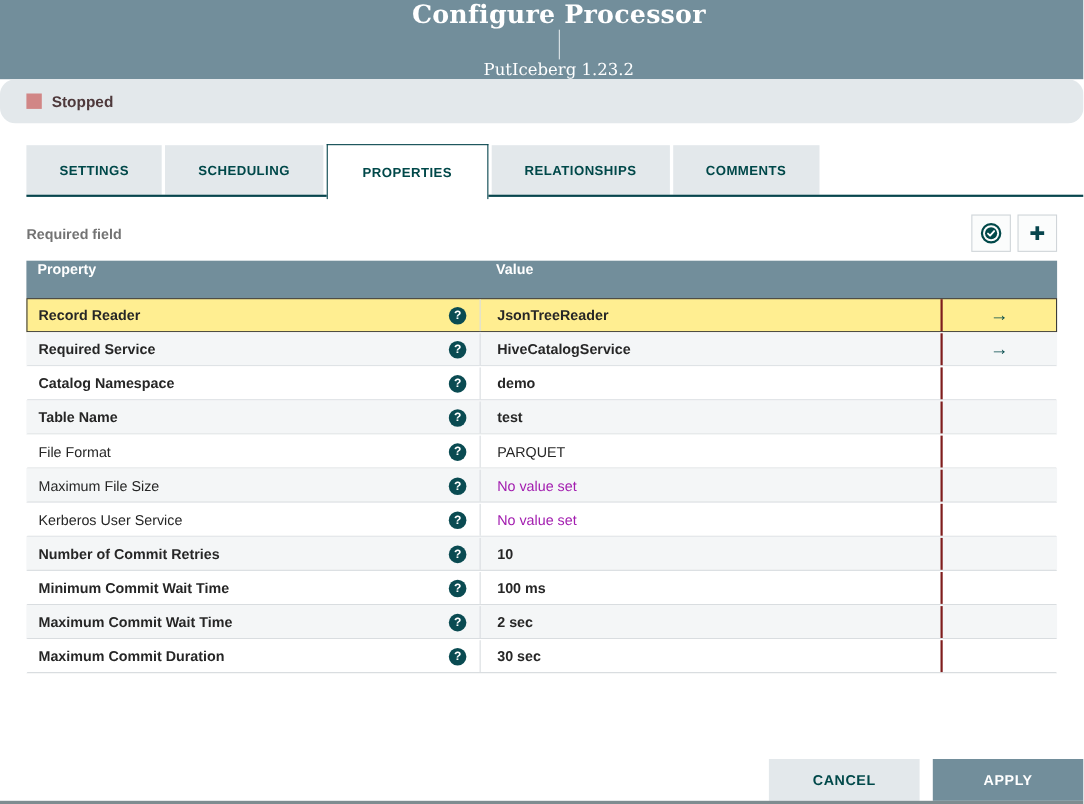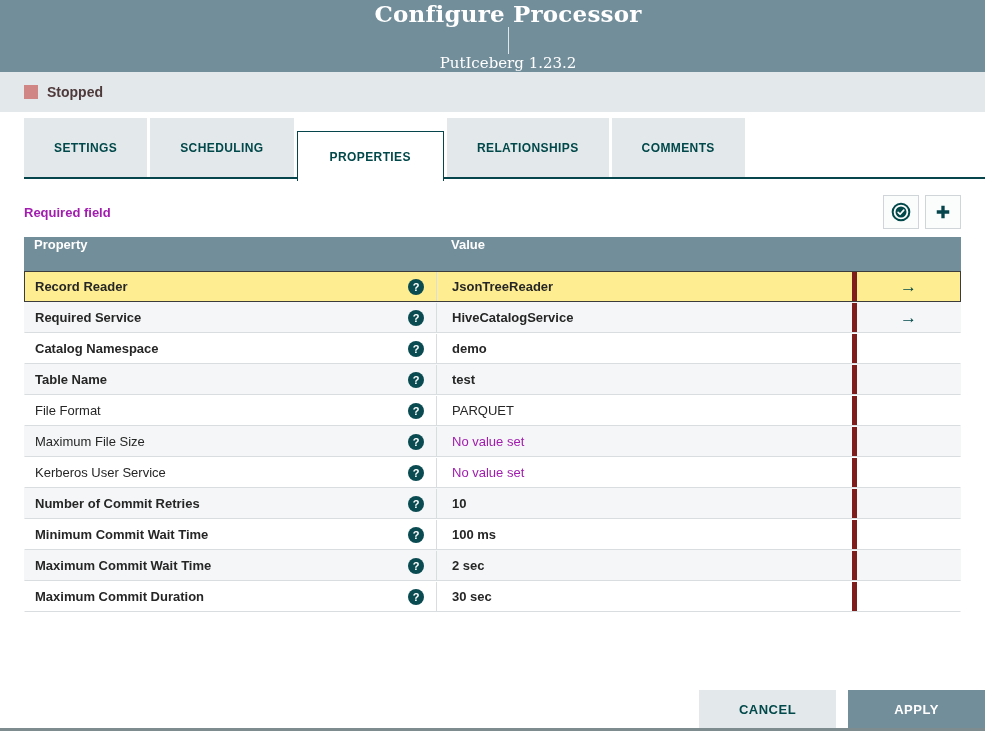--- a/index.html
+++ b/index.html
@@ -20,51 +20,51 @@
     font-size: 23px; font-weight: bold; letter-spacing: .2px;
   }
   .title-divider { width: 1px; height: 27px; background: #dfe7ea; margin: 0 16px; }
   .dialog-subtitle {
     color: #ffffff; font-family: "DejaVu Serif", serif; font-size: 15px;
   }
 
   
   .status-bar {
     height: 40px; background: #e3e8eb; display: flex; align-items: center;
-    padding-left: 24px; gap: 9px;
+    padding-left: 24px; gap: 9px; border-radius: 14px;
   }
   .status-square { width: 14px; height: 14px; background: #d18686; }
   .status-label { font-size: 14px; font-weight: bold; color: #4e393b; }
 
   
   .tabbar {
     margin-top: 19px; position: relative; display: flex;
     padding-left: 24px; height: 50px;
   }
   .tabbar::after {
     content: ""; position: absolute; left: 24px; right: 0; bottom: 2px;
     height: 2px; background: #07454d;
   }
   .tab {
-    background: #e3e8eb; height: 59px; align-self: flex-end; margin-bottom: 4px;
+    background: #e3e8eb; height: 45px; align-self: flex-end; margin-bottom: 4px;
     margin-right: 3px; display: flex; align-items: center; justify-content: center;
     padding: 0 30px; font-size: 12px; font-weight: bold; color: #004849;
     letter-spacing: .4px; cursor: pointer; white-space: nowrap;
   }
   .tab.active {
     background: #ffffff; height: 50px; margin-bottom: 0; position: relative;
     z-index: 2; border: 1px solid #07454d; border-bottom: none; padding: 14px 32px;
   }
 
   
   .toolbar {
     display: flex; justify-content: space-between; align-items: center;
     margin: 14px 24px 8px 24px;
   }
-  .required-hint { font-size: 13px; font-weight: bold; color: #a21caf; }
+  .required-hint { font-size: 13px; font-weight: bold; color: #737373; }
   .toolbar-actions { display: flex; }
   .icon-btn {
     width: 36px; height: 34px; background: #fbfcfc; border: 1px solid #d0d5d9;
     display: flex; align-items: center; justify-content: center;
     margin-left: 6px; cursor: pointer;
   }
 
   
   .ptable { margin: 0 24px; }
   .hrow {
@@ -80,21 +80,21 @@
     color: #262626; border: 1px solid transparent;
     border-bottom: 1px solid #d9dde0; background: #ffffff; cursor: pointer;
   }
   .prow:nth-child(even) { background: #f4f6f7; }
   .prow.selected { background: #ffee91; border: 1px solid #3c3c3c; }
   .cell { display: flex; align-items: center; gap: 16px; }
   .cell.prop {
     width: 412px; justify-content: space-between;
     padding: 0 12px 0 10px; border-right: 1px solid #d9dde0;
   }
-  .cell.val { flex: 1; padding-left: 15px; border-right: 5px solid #7f1d1d; }
+  .cell.val { flex: 1; padding-left: 15px; border-right: 2px solid #7f1d1d; }
   .cell.act { width: 103px; justify-content: center; }
   .prow.required .plabel, .prow.required .pvalue { font-weight: bold; }
   .pvalue.placeholder { color: #a21caf; font-weight: normal; }
   .qicon {
     width: 16px; height: 16px; min-width: 16px; border-radius: 50%;
     background: #0a4b52; color: #ffffff; font-size: 11px; font-weight: bold;
     display: inline-flex; align-items: center; justify-content: center;
     cursor: pointer;
   }
   .goto { color: #004849; font-weight: bold; font-size: 17px; line-height: 1; }

